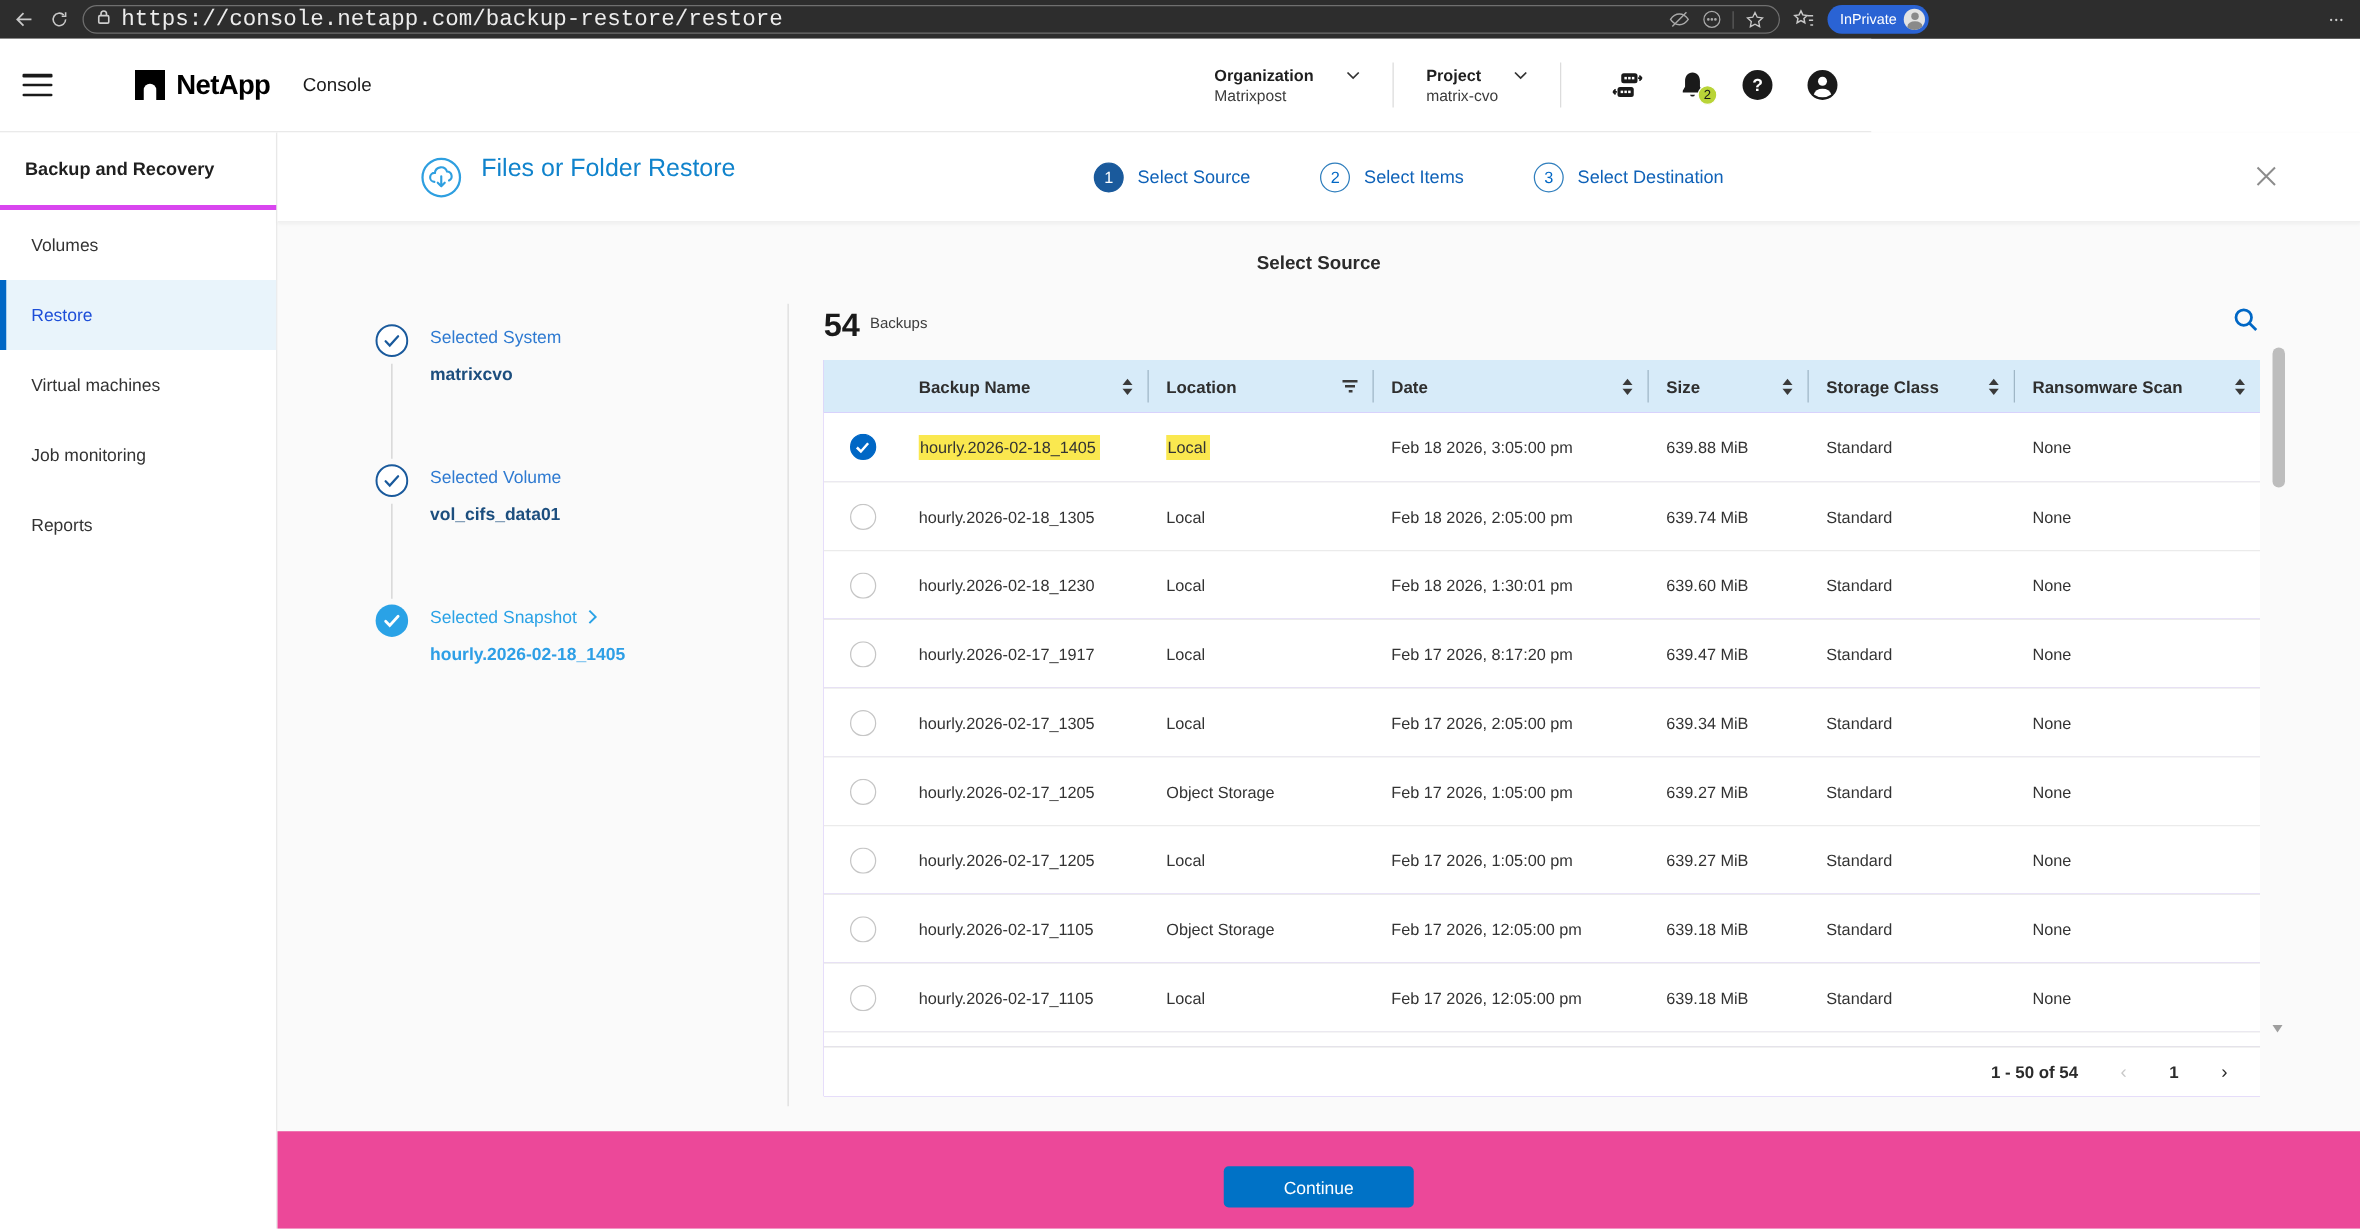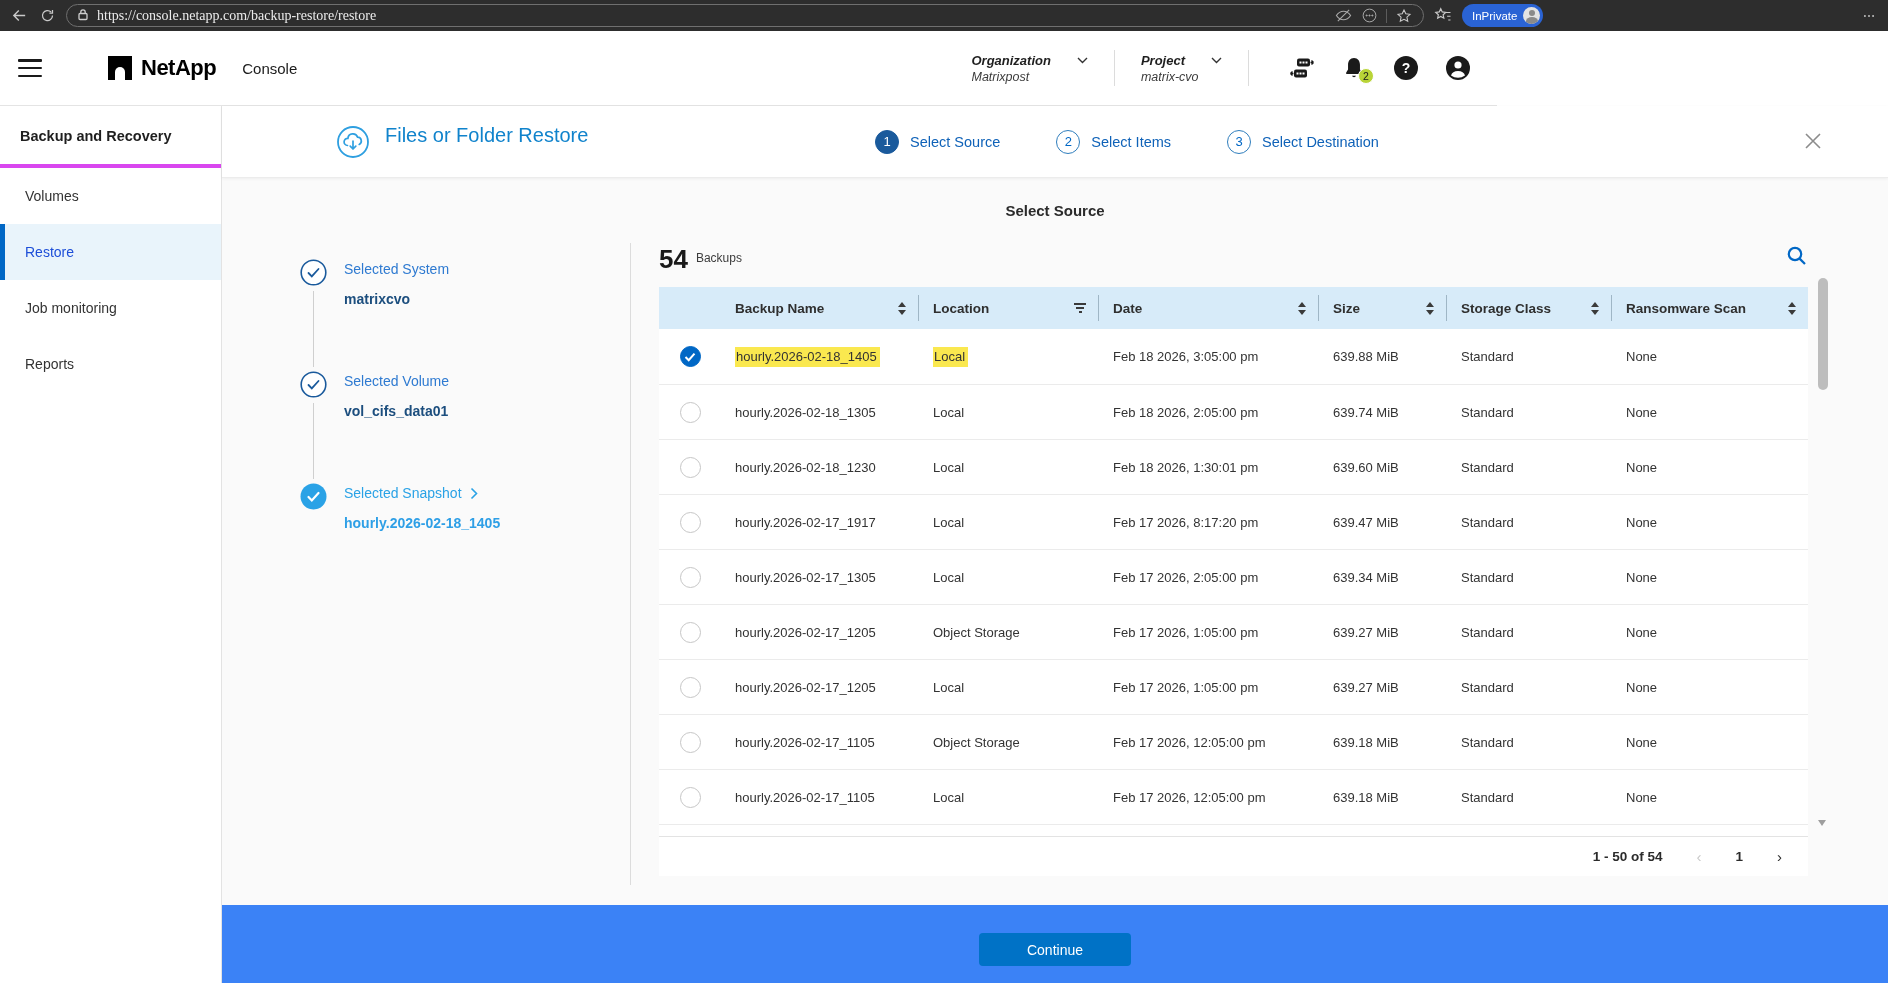--- a/index.html
+++ b/index.html
@@ -3,39 +3,39 @@
 <meta charset="utf-8">
 <style>
   * { margin:0; padding:0; box-sizing:border-box; }
   html,body { width:1888px; height:983px; font-family:"Liberation Sans", sans-serif; background:#fff; overflow:hidden; }
   body { position:relative; }
 
   
   .browser-bar { position:absolute; top:0; left:0; width:1888px; height:31px; background:#2d2d2d; display:flex; align-items:center; padding:0 10px; gap:10px; }
   .bicon { width:18px; height:18px; display:flex; align-items:center; justify-content:center; color:#c9c9c9; flex:0 0 auto; cursor:pointer; }
   .url-pill { flex:0 0 auto; width:1358px; height:23px; border:1px solid #6f6f6f; border-radius:13px; display:flex; align-items:center; padding:0 10px; gap:8px; color:#e8e8e8; }
-  .url-text { font-size:14px; color:#ececec; flex:1; white-space:nowrap; overflow:hidden; background:transparent; border:none; outline:none; font-family:Liberation Serif, serif; }
+  .url-text { font-size:18px; color:#ececec; flex:1; white-space:nowrap; overflow:hidden; background:transparent; border:none; outline:none; font-family:Liberation Mono, monospace; }
   .url-right { display:flex; align-items:center; gap:8px; }
   .vdiv-dark { width:1px; height:14px; background:#5c5c5c; }
   .inprivate { display:flex; align-items:center; gap:6px; background:#2a63d4; border-radius:12px; height:23px; padding:0 3px 0 10px; color:#fff; font-size:11.5px; cursor:pointer; }
   .inprivate .av { width:17px; height:17px; border-radius:50%; background:#e3e3e3; position:relative; overflow:hidden; }
   .inprivate .av::before { content:""; position:absolute; top:3px; left:5.5px; width:6px; height:6px; border-radius:50%; background:#8a8a8a; }
   .inprivate .av::after { content:""; position:absolute; top:10px; left:2.5px; width:12px; height:8px; border-radius:50% 50% 0 0; background:#8a8a8a; }
 
   
   .app-header { position:absolute; top:31px; left:0; width:1497px; height:75px; background:#fff; border-bottom:1px solid #e4e4e4; display:flex; align-items:center; }
   .hamburger { width:24px; height:18px; margin-left:18px; display:flex; flex-direction:column; justify-content:space-between; cursor:pointer; }
   .hamburger i { height:2.5px; background:#1a1a1a; border-radius:1px; }
   .brand { display:flex; align-items:center; margin-left:66px; gap:9px; }
   .nmark { width:24px; height:24px; background:#000; position:relative; }
   .nmark::after { content:""; position:absolute; left:7px; bottom:0; width:10px; height:13px; background:#fff; border-radius:5px 5px 0 0; }
   .ntext { font-size:22px; font-weight:bold; color:#000; letter-spacing:-0.5px; }
   .console-label { font-size:15px; color:#1a1a1a; margin-left:26px; }
   .header-right { margin-left:auto; display:flex; align-items:center; margin-right:26px; }
-  .scope { display:flex; flex-direction:column; gap:2px; padding:0 26px; cursor:pointer;font-style:italic; }
+  .scope { display:flex; flex-direction:column; gap:2px; padding:0 26px; cursor:pointer; }
   .scope-top { display:flex; align-items:center; gap:26px; }
   .scope-label { font-size:13px; font-weight:bold; color:#1f1f1f; }
   .scope-value { font-size:12.5px; color:#3c3c3c; }
   .vdiv { width:1px; height:36px; background:#dcdcdc; }
   .hicons { display:flex; align-items:center; gap:26px; margin-left:40px; }
   .hicon { position:relative; width:26px; height:26px; display:flex; align-items:center; justify-content:center; cursor:pointer; color:#1a1a1a; }
   .badge { position:absolute; right:-7px; bottom:-3px; width:16px; height:16px; border-radius:50%; background:#b9d437; color:#1a1a1a; font-size:10.5px; display:flex; align-items:center; justify-content:center; border:1.5px solid #fff; }
   .circle-icon { width:24px; height:24px; border-radius:50%; background:#1a1a1a; color:#fff; font-size:14px; font-weight:bold; display:flex; align-items:center; justify-content:center; }
 
   
@@ -108,21 +108,21 @@
   .pagination { height:40px; background:#fff; border-top:1px solid #e3e3e3; display:flex; align-items:center; justify-content:flex-end; gap:34px; padding-right:26px; }
   .page-range { font-size:13.5px; font-weight:bold; color:#2b2b2b; }
   .pg-chevron { font-size:15px; color:#2b2b2b; cursor:pointer; line-height:1; }
   .pg-chevron.disabled { color:#c9c9c9; cursor:default; }
   .page-num { font-size:13.5px; font-weight:bold; color:#2b2b2b; cursor:pointer; }
 
   
   .vscroll-thumb { position:absolute; right:60px; top:172px; width:10px; height:112px; border-radius:5px; background:#bdbdbd; }
   .vscroll-arrow { position:absolute; right:62px; top:714px; width:0; height:0; border-left:4px solid transparent; border-right:4px solid transparent; border-top:6px solid #9e9e9e; }
 
-  .footer { position:absolute; bottom:0; left:0; right:0; height:78px; background:#3b82f6; display:flex; justify-content:center; }
+  .footer { position:absolute; bottom:0; left:0; right:0; height:78px; background:#ec4899; display:flex; justify-content:center; }
   .continue-btn { margin-top:28px; width:152px; height:33px; background:#0072C6; color:#fff; border:none; border-radius:4px; font-size:14px; font-family:"Liberation Sans", sans-serif; cursor:pointer; }
 </style>
 </head>
 <body>
 
 <div class="browser-bar">
   <span class="bicon">
     <svg width="17" height="17" viewBox="0 0 24 24" fill="none" stroke="#c9c9c9" stroke-width="2">
         <path d="M20 12H5M11 5l-7 7 7 7"></path>
       </svg>
@@ -249,20 +249,21 @@
           </svg>
       </span>
     </div>
   </div>
 </div>
 
 <div class="sidebar">
   <div class="side-title">Backup and Recovery</div>
   <div class="side-item">Volumes</div>
   <div class="side-item active">Restore</div>
+  <div class="side-item">Virtual machines</div>
   <div class="side-item">Job monitoring</div>
   <div class="side-item">Reports</div>
 </div>
 
 <div class="main">
 
   <div class="wizard-bar">
     <div class="wizard-title">
       <svg width="36" height="36" viewBox="0 0 36 36" fill="none">
           <circle cx="18" cy="18" r="15" stroke="#2e9fe0" stroke-width="1.8"></circle>

